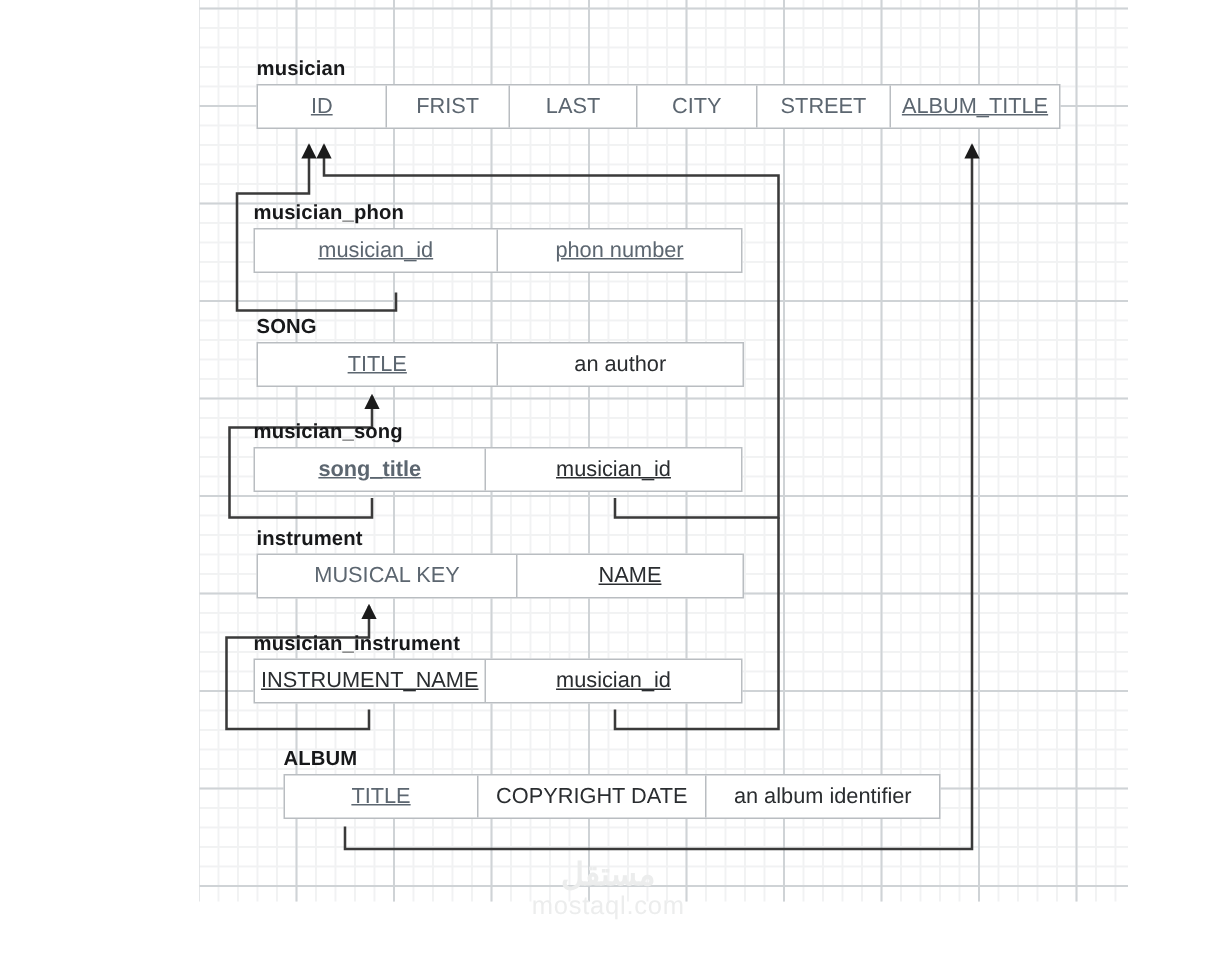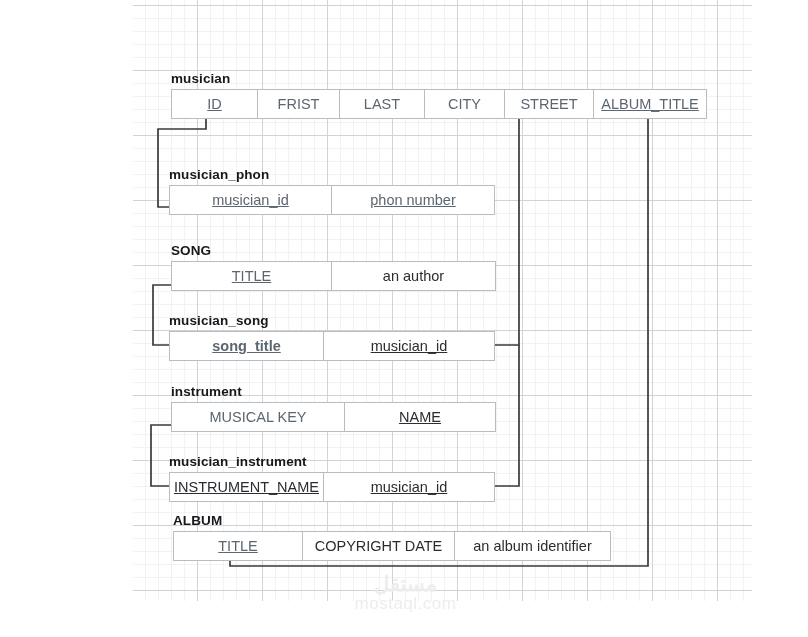--- a/index.html
+++ b/index.html
@@ -53,21 +53,20 @@
   .entity {
     position: absolute;
   }
   .entity-title {
     font-size: 13.5px;
     font-weight: bold;
     color: #17181a;
     letter-spacing: 0.1px;
     margin-bottom: 3px;
     white-space: nowrap;
-    margin-top: 33px;
   }
   .attr-row {
     display: flex;
     border: 1px solid #b9bdc1;
     background: #ffffff;
     height: 30px;
     box-sizing: border-box;
   }
   .attr {
     display: flex;
@@ -190,21 +189,21 @@
   </div>
 
   <div class="entity" style="left:169px; top:421px;">
     <div class="entity-title">musician_instrument</div>
     <div class="attr-row">
       <div class="attr key dark" style="width:154px;">INSTRUMENT_NAME</div>
       <div class="attr key dark" style="width:170px;">musician_id</div>
     </div>
   </div>
 
-  <div class="entity" style="left:173px; top:480px;">
+  <div class="entity" style="left:173px; top:498px;padding-left:16px;">
     <div class="entity-title">ALBUM</div>
     <div class="attr-row">
       <div class="attr key" style="width:129px;">TITLE</div>
       <div class="attr dark" style="width:152px;">COPYRIGHT DATE</div>
       <div class="attr dark" style="width:155px;">an album identifier</div>
     </div>
   </div>
 
   <div id="watermark">
     <div id="wm-arabic">مستقل</div>

